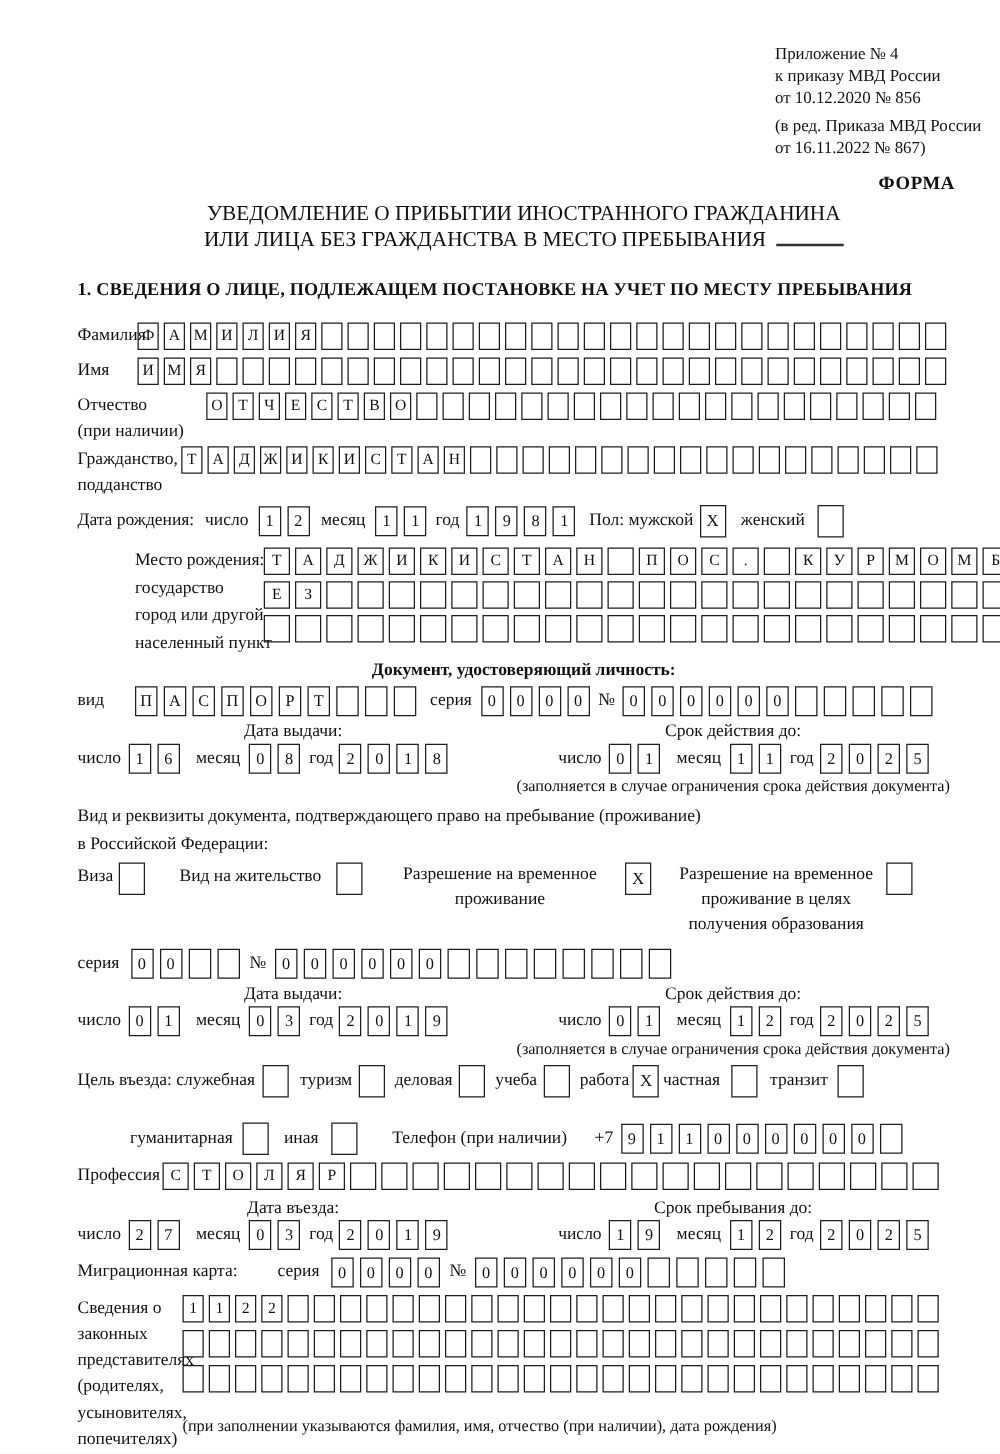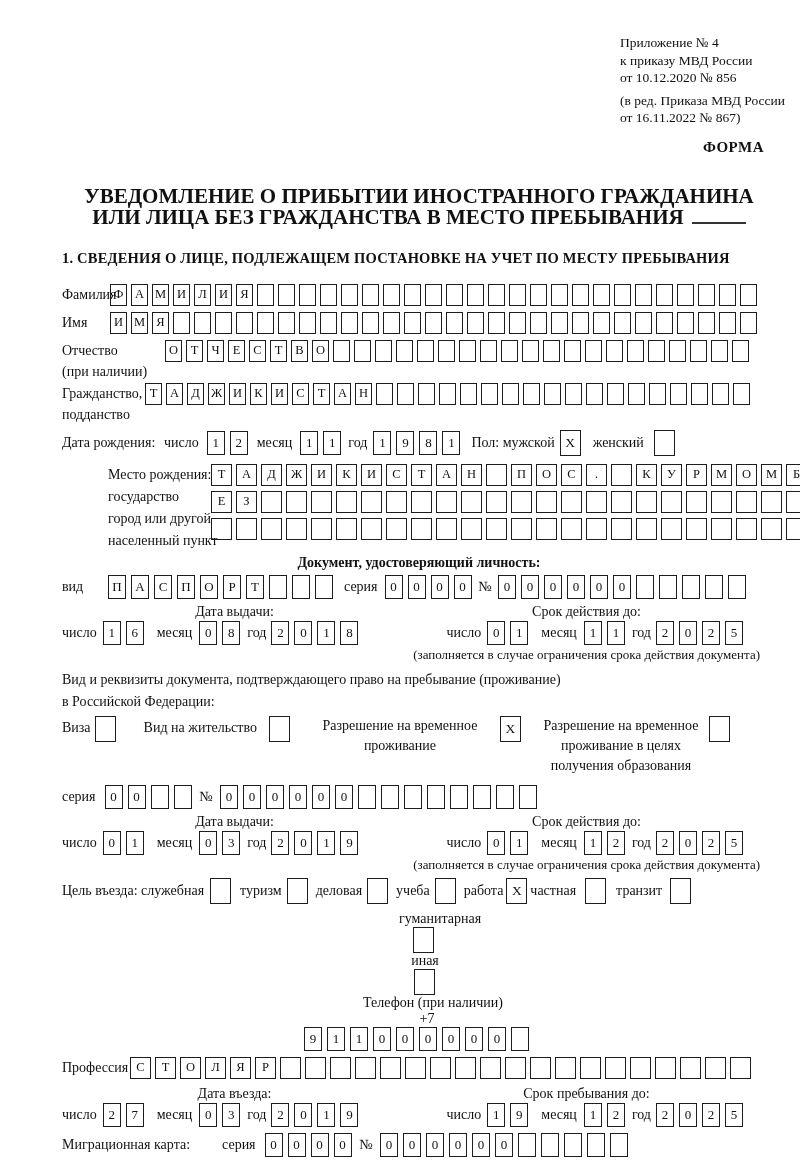--- a/index.html
+++ b/index.html
@@ -8,21 +8,21 @@
     font-family:"Liberation Serif","DejaVu Serif",serif;font-size:14px;
     box-sizing:border-box;padding:34px 24px 0 62px;position:relative;overflow:hidden;
   }
   .t{white-space:nowrap;}
   .b{font-weight:bold;}
   
   .hdr{margin-left:558px;font-size:13.5px;line-height:17.5px;}
   .hdr .gap{margin-top:5px;}
   .forma{text-align:right;padding-right:12px;font-weight:bold;font-size:15px;margin-top:12px;letter-spacing:.5px;}
   
-  .title{text-align:center;font-weight:bold;font-size:21px;line-height:21px;margin-top:30px;}
+  .title{text-align:center;font-weight:normal;font-size:17px;line-height:21px;margin-top:4px;}
   .uline{display:inline-block;width:54px;border-bottom:2px solid #333;height:13px;margin-left:8px;}
   .sect{font-weight:bold;font-size:14.5px;margin-top:22px;letter-spacing:.2px;}
   
   .row{display:flex;align-items:center;margin-top:6px;}
   .row.top{align-items:flex-start;}
   .lblcol{line-height:21px;flex:none;}
   .cells{display:flex;flex:none;}
   .cell{
     box-sizing:border-box;flex:none;width:17px;height:22px;border:1.8px solid #1d1d1d;
     margin-right:4px;display:inline-flex;align-items:center;justify-content:center;
@@ -537,21 +537,21 @@
     <span class="t" style="margin-left:3px;">частная</span>
     <span class="cells box" style="margin-left:9px;">
         <span class="cell"></span>
       </span>
     <span class="t" style="margin-left:10px;">транзит</span>
     <span class="cells box" style="margin-left:8px;">
         <span class="cell"></span>
       </span>
   </div>
 
-  <div class="row" style="margin-top:7px;flex-direction:column;">
+  <div class="row" style="margin-top:20px;">
     <span class="t" style="margin-left:42px;">гуманитарная</span>
     <span class="cells box" style="margin-left:8px;">
         <span class="cell"></span>
       </span>
     <span class="t" style="margin-left:12px;">иная</span>
     <span class="cells box" style="margin-left:10px;">
         <span class="cell"></span>
       </span>
     <span class="t" style="margin-left:28px;">Телефон (при наличии)</span>
     <span class="t" style="margin-left:22px;margin-right:6px;">+7</span>
@@ -764,16 +764,17 @@
           <span class="cell"></span>
           <span class="cell"></span>
           <span class="cell"></span>
           <span class="cell"></span>
           <span class="cell"></span>
           <span class="cell"></span>
           <span class="cell"></span>
           <span class="cell"></span>
           <span class="cell"></span>
         </span>
+      <div class="note" style="margin-top:13px;">(при заполнении указываются фамилия, имя, отчество (при наличии), дата рождения)</div>
     </div>
   </div>
 
 </div>
 
 </body></html>

